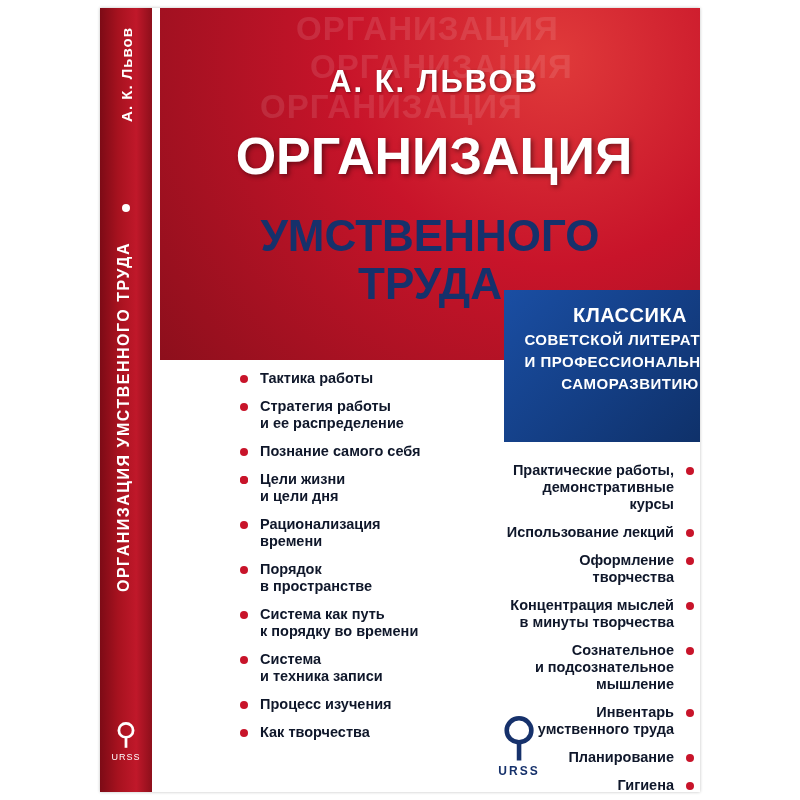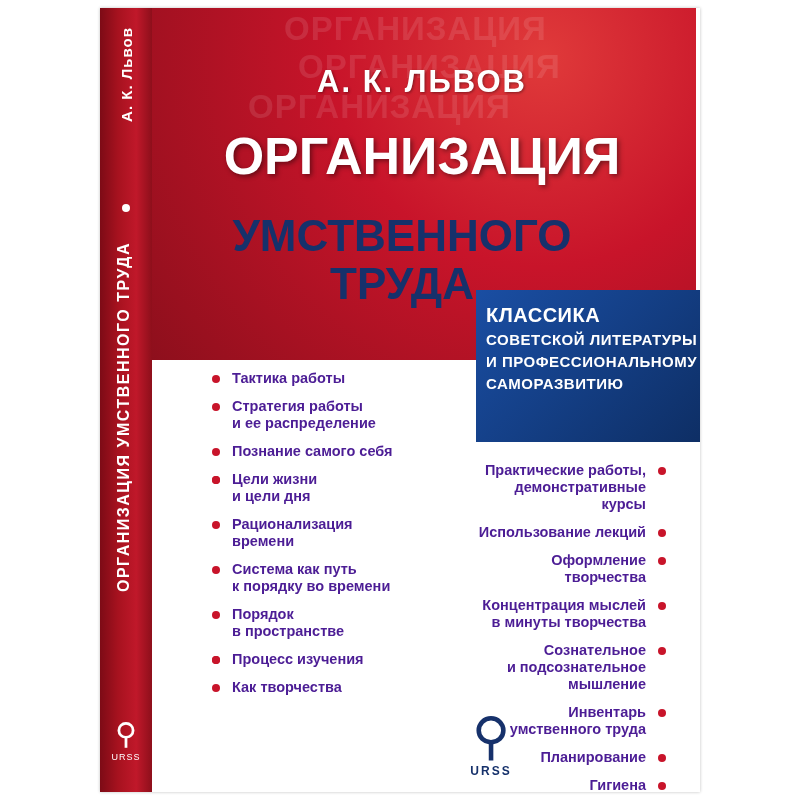--- a/index.html
+++ b/index.html
@@ -92,21 +92,21 @@
   }
   .spine-logo .urss {
     font-size: 9px;
     letter-spacing: 1px;
     margin-top: 3px;
   }
 
   
   .top-panel {
     position: absolute;
-    left: 48px;
+    left: 60px;
     top: 0;
     width: 548px;
     height: 352px;
     background:
       radial-gradient(circle at 72% 14%, #e03a3a 0%, #c8142a 42%, #8d0f1c 100%);
     overflow: hidden;
   }
   .ghost {
     position: absolute;
     color: rgba(255,255,255,0.11);
@@ -138,21 +138,21 @@
     text-align: center;
     color: #ffffff;
     font-size: 52px;
     font-weight: bold;
     letter-spacing: 0px;
     text-shadow: 2px 2px 5px rgba(0,0,0,0.45);
   }
   
   .lower {
     position: absolute;
-    left: 36px;
+    left: 64px;
     top: 352px;
     width: 548px;
     height: 432px;
     background: #ffffff;
   }
   .title-sub {
     position: absolute;
     left: 56px;
     top: -148px;
     width: 420px;
@@ -170,20 +170,21 @@
     top: -70px;
     width: 252px;
     height: 152px;
     background: linear-gradient(135deg, #1a4ea3 0%, #143f86 45%, #0d2c60 100%);
     z-index: 5;
     color: #ffffff;
     padding: 14px 10px 0 10px;
     box-sizing: border-box;
   }
   .callout .line {
+    text-align: center;
     font-weight: bold;
     line-height: 22px;
     letter-spacing: 0.5px;
   }
   .callout .l1 { font-size: 20px; margin-bottom: 3px; }
   .callout .l2,
   .callout .l3,
   .callout .l4,
   .callout .l5 { font-size: 15px; }
 
@@ -199,21 +200,21 @@
     right: 18px;
     top: 102px;
     width: 232px;
     text-align: right;
   }
   .bullet-item {
     position: relative;
     margin-bottom: 11px;
     font-size: 14.5px;
     line-height: 17px;
-    color: #4c1d95;
+    color: #0f172a;
     font-weight: bold;
   }
   .col-left .bullet-item { padding-left: 20px; }
   .col-right .bullet-item { padding-right: 20px; }
   .bullet-item .dot {
     position: absolute;
     top: 5px;
     width: 8px;
     height: 8px;
     border-radius: 50%;
@@ -279,23 +280,23 @@
         <div class="line l5">САМОРАЗВИТИЮ</div>
       </div>
 
       <div class="col-left">
         <div class="bullet-item"><span class="dot"></span><span>Тактика работы</span></div>
         <div class="bullet-item"><span class="dot"></span><span>Стратегия работы<br>и ее распределение</span></div>
         <div class="bullet-item"><span class="dot"></span><span>Познание самого себя</span></div>
         <div class="bullet-item"><span class="dot"></span></div>
         <div class="bullet-item"><span class="dot"></span><span>Цели жизни<br>и цели дня</span></div>
         <div class="bullet-item"><span class="dot"></span><span>Рационализация<br>времени</span></div>
+        <div class="bullet-item"><span class="dot"></span><span>Порядок<br>в пространстве</span></div>
         <div class="bullet-item"><span class="dot"></span><span>Система как путь<br>к порядку во времени</span></div>
-        <div class="bullet-item"><span class="dot"></span><span>Порядок<br>в пространстве</span></div>
-        <div class="bullet-item"><span class="dot"></span></div>
+        <div class="bullet-item"><span class="dot"></span><span>Система<br>и техника записи</span></div>
         <div class="bullet-item"><span class="dot"></span><span>Процесс изучения</span></div>
         <div class="bullet-item"><span class="dot"></span><span>Как творчества</span></div>
 
       </div>
 
       <div class="col-right">
         <div class="bullet-item"><span class="dot"></span><span>Практические работы,<br>демонстративные<br>курсы</span></div>
         <div class="bullet-item"><span class="dot"></span><span>Использование лекций</span></div>
         <div class="bullet-item"><span class="dot"></span><span>Оформление<br>творчества</span></div>
         <div class="bullet-item"><span class="dot"></span><span>Концентрация мыслей<br>в минуты творчества</span></div>

